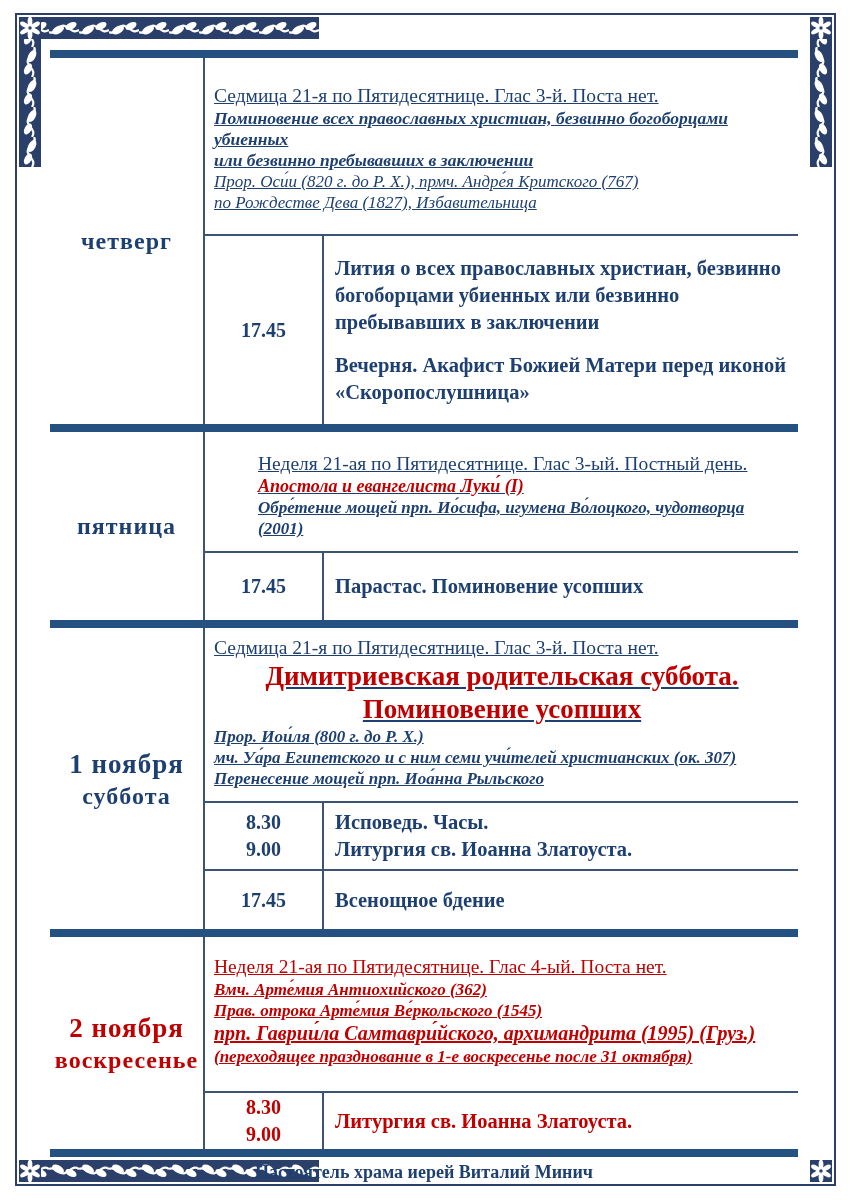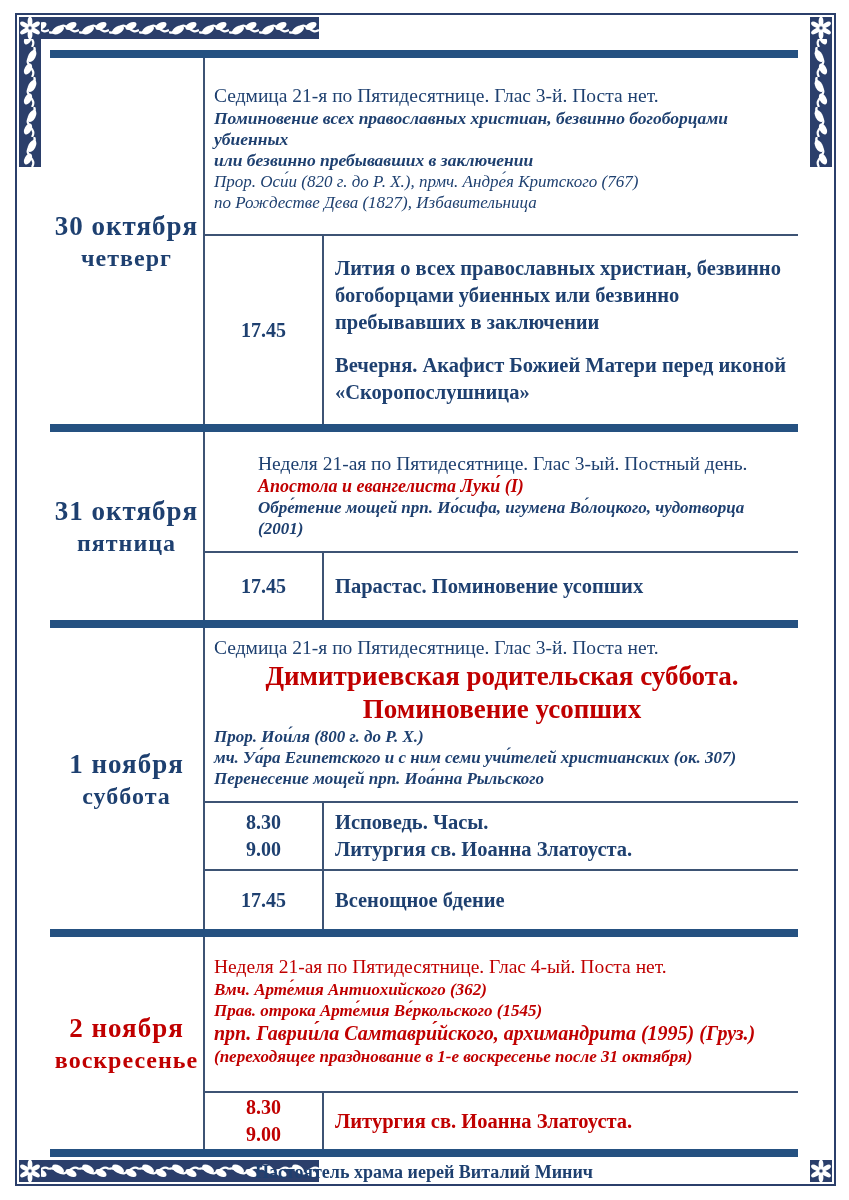--- a/index.html
+++ b/index.html
@@ -27,21 +27,21 @@
   
   .sheet{position:absolute; left:50px; top:50px; width:748px;}
   .hbar{height:8px; background:var(--bar);}
   .day{display:flex; align-items:stretch;}
   .date-cell{width:153px; flex:none; display:flex; flex-direction:column;
     justify-content:center; align-items:center; border-right:2px solid var(--grid);
     text-align:center;}
   .date-l1{font-size:27px; font-weight:bold; letter-spacing:1px; line-height:34px;}
   .date-l2{font-size:24px; font-weight:bold; letter-spacing:1px; line-height:30px;}
   .day-main{flex:1; display:flex; flex-direction:column; min-width:0;}
-  .desc{box-sizing:border-box; padding:0 8px 12px 9px;}
+  .desc{box-sizing:border-box; padding:0 8px 12px 9px;text-decoration:underline;}
   .t-header{font-size:19.5px; line-height:24px;}
   .t-mem{font-size:17.5px; font-weight:bold; font-style:italic; line-height:21px;}
   .t-saint{font-size:17px; font-style:italic; line-height:21px;}
   .t-saint-b{font-size:17px; font-weight:bold; font-style:italic; line-height:21px;}
   .t-saint-big{font-size:20px; font-weight:bold; font-style:italic; line-height:25px;}
   .t-title-red{font-size:27px; font-weight:bold; color:var(--red);
     text-align:center; line-height:33px;}
   .svc-row{display:flex; border-top:2px solid var(--grid); box-sizing:border-box;}
   .time-cell{width:117px; flex:none; border-right:2px solid var(--grid);
     display:flex; flex-direction:column; justify-content:center; align-items:center;}
@@ -143,21 +143,20 @@
   <svg class="corner c-br">
       <use href="#flowerMotif"></use>
     </svg>
 
   <div class="sheet">
 
     <div class="hbar"></div>
 
     <div class="day">
       <div class="date-cell">
-        <div class="date-l1">30 октября</div>
         <div class="date-l2">четверг</div>
       </div>
       <div class="day-main">
         <div class="desc r1-desc">
           <div class="t-header">Седмица 21-я по Пятидесятнице. Глас 3-й. Поста нет.</div>
           <div class="t-mem">Поминовение всех православных христиан, безвинно богоборцами убиенных</div>
           <div class="t-mem">или безвинно пребывавших в заключении</div>
           <div class="t-saint">Прор. Оси́и (820 г. до Р. Х.), прмч. Андре́я Критского (767)</div>
           <div class="t-saint">по Рождестве Дева (1827), Избавительница</div>
         </div>
@@ -170,21 +169,20 @@
             <div class="svc">Вечерня. Акафист Божией Матери перед иконой «Скоропослушница»</div>
           </div>
         </div>
       </div>
     </div>
 
     <div class="hbar"></div>
 
     <div class="day">
       <div class="date-cell">
-        <div class="date-l1">31 октября</div>
         <div class="date-l2">пятница</div>
       </div>
       <div class="day-main">
         <div class="desc r2-desc">
           <div class="t-header">Неделя 21-ая по Пятидесятнице. Глас 3-ый. Постный день.</div>
           <div class="t-mem" style="color:var(--red); font-size:18px;">Апостола и евангелиста Луки́ (I)</div>
           <div class="t-saint-b">Обре́тение мощей прп. Ио́сифа, игумена Во́лоцкого, чудотворца (2001)</div>
         </div>
         <div class="svc-row r2-svc">
           <div class="time-cell">

